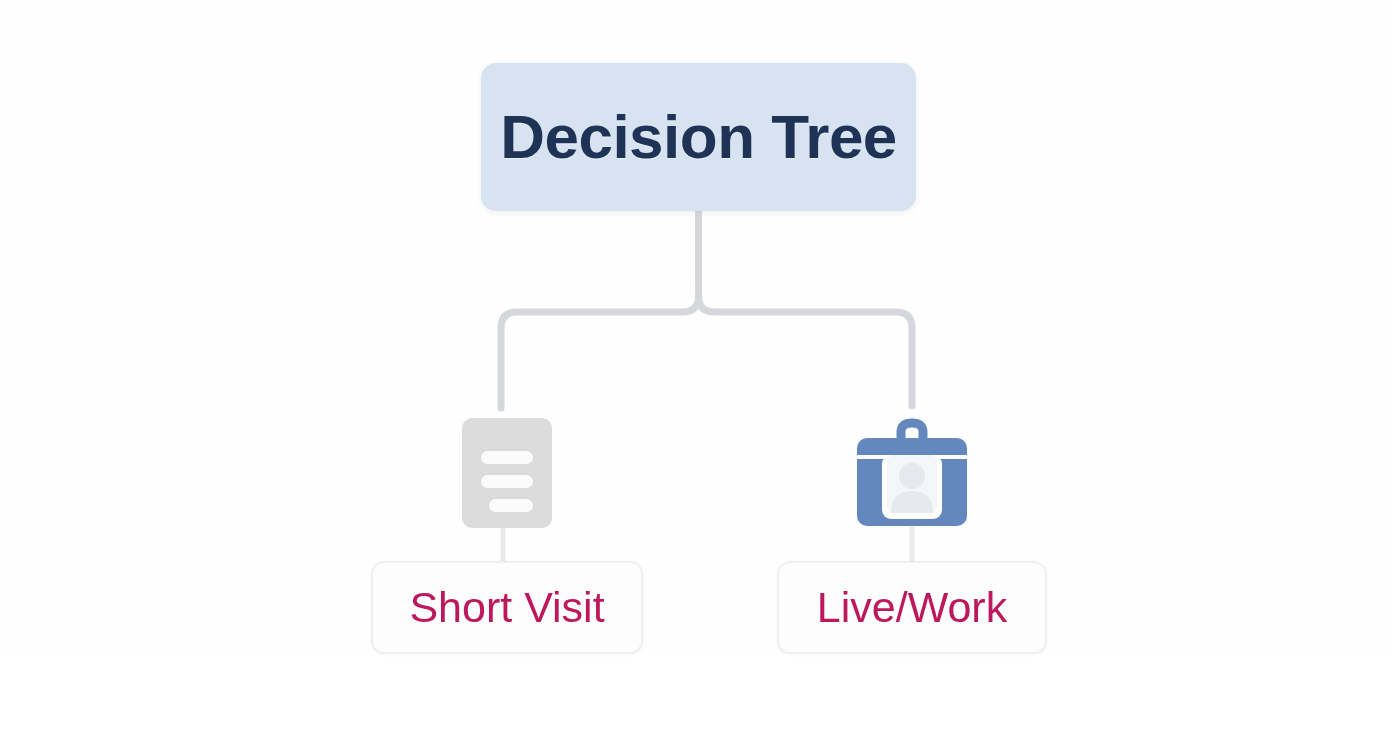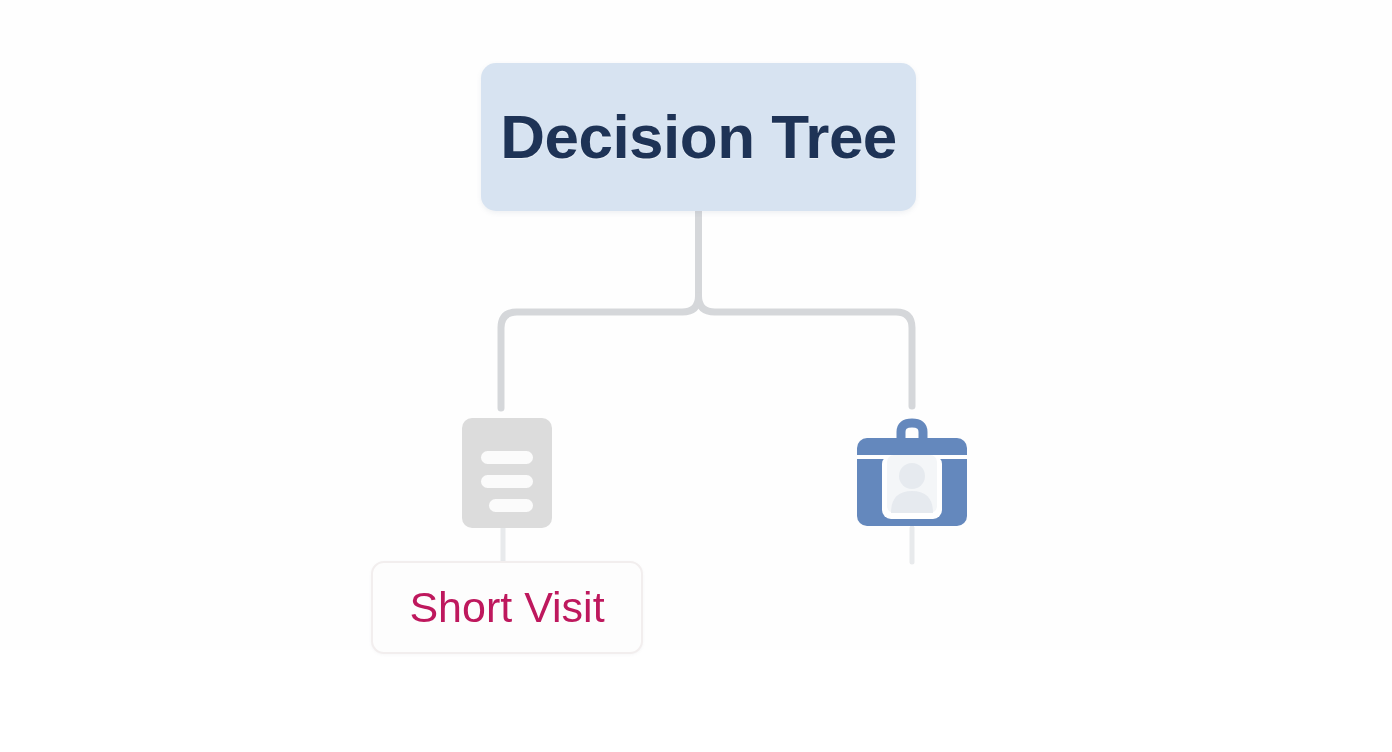--- a/index.html
+++ b/index.html
@@ -140,15 +140,18 @@
 
         <rect x="4" y="37" width="110" height="4" fill="#ffffff"></rect>
 
         <rect x="29" y="37" width="60" height="64" rx="9" ry="9" fill="#ffffff"></rect>
         <rect x="34" y="37" width="50" height="58" rx="7" ry="7" fill="#f4f6f8"></rect>
 
         <circle cx="59" cy="58" r="13" fill="#e6eaef"></circle>
         <path d="M 38 95 Q 38 73 59 73 Q 80 73 80 95 Z" fill="#e6eaef"></path>
       </svg>
     </div>
+    <div class="label-box">
+      <span class="label-text">Live/Work</span>
+    </div>
   </div>
 
 </div>
 
 </body></html>

